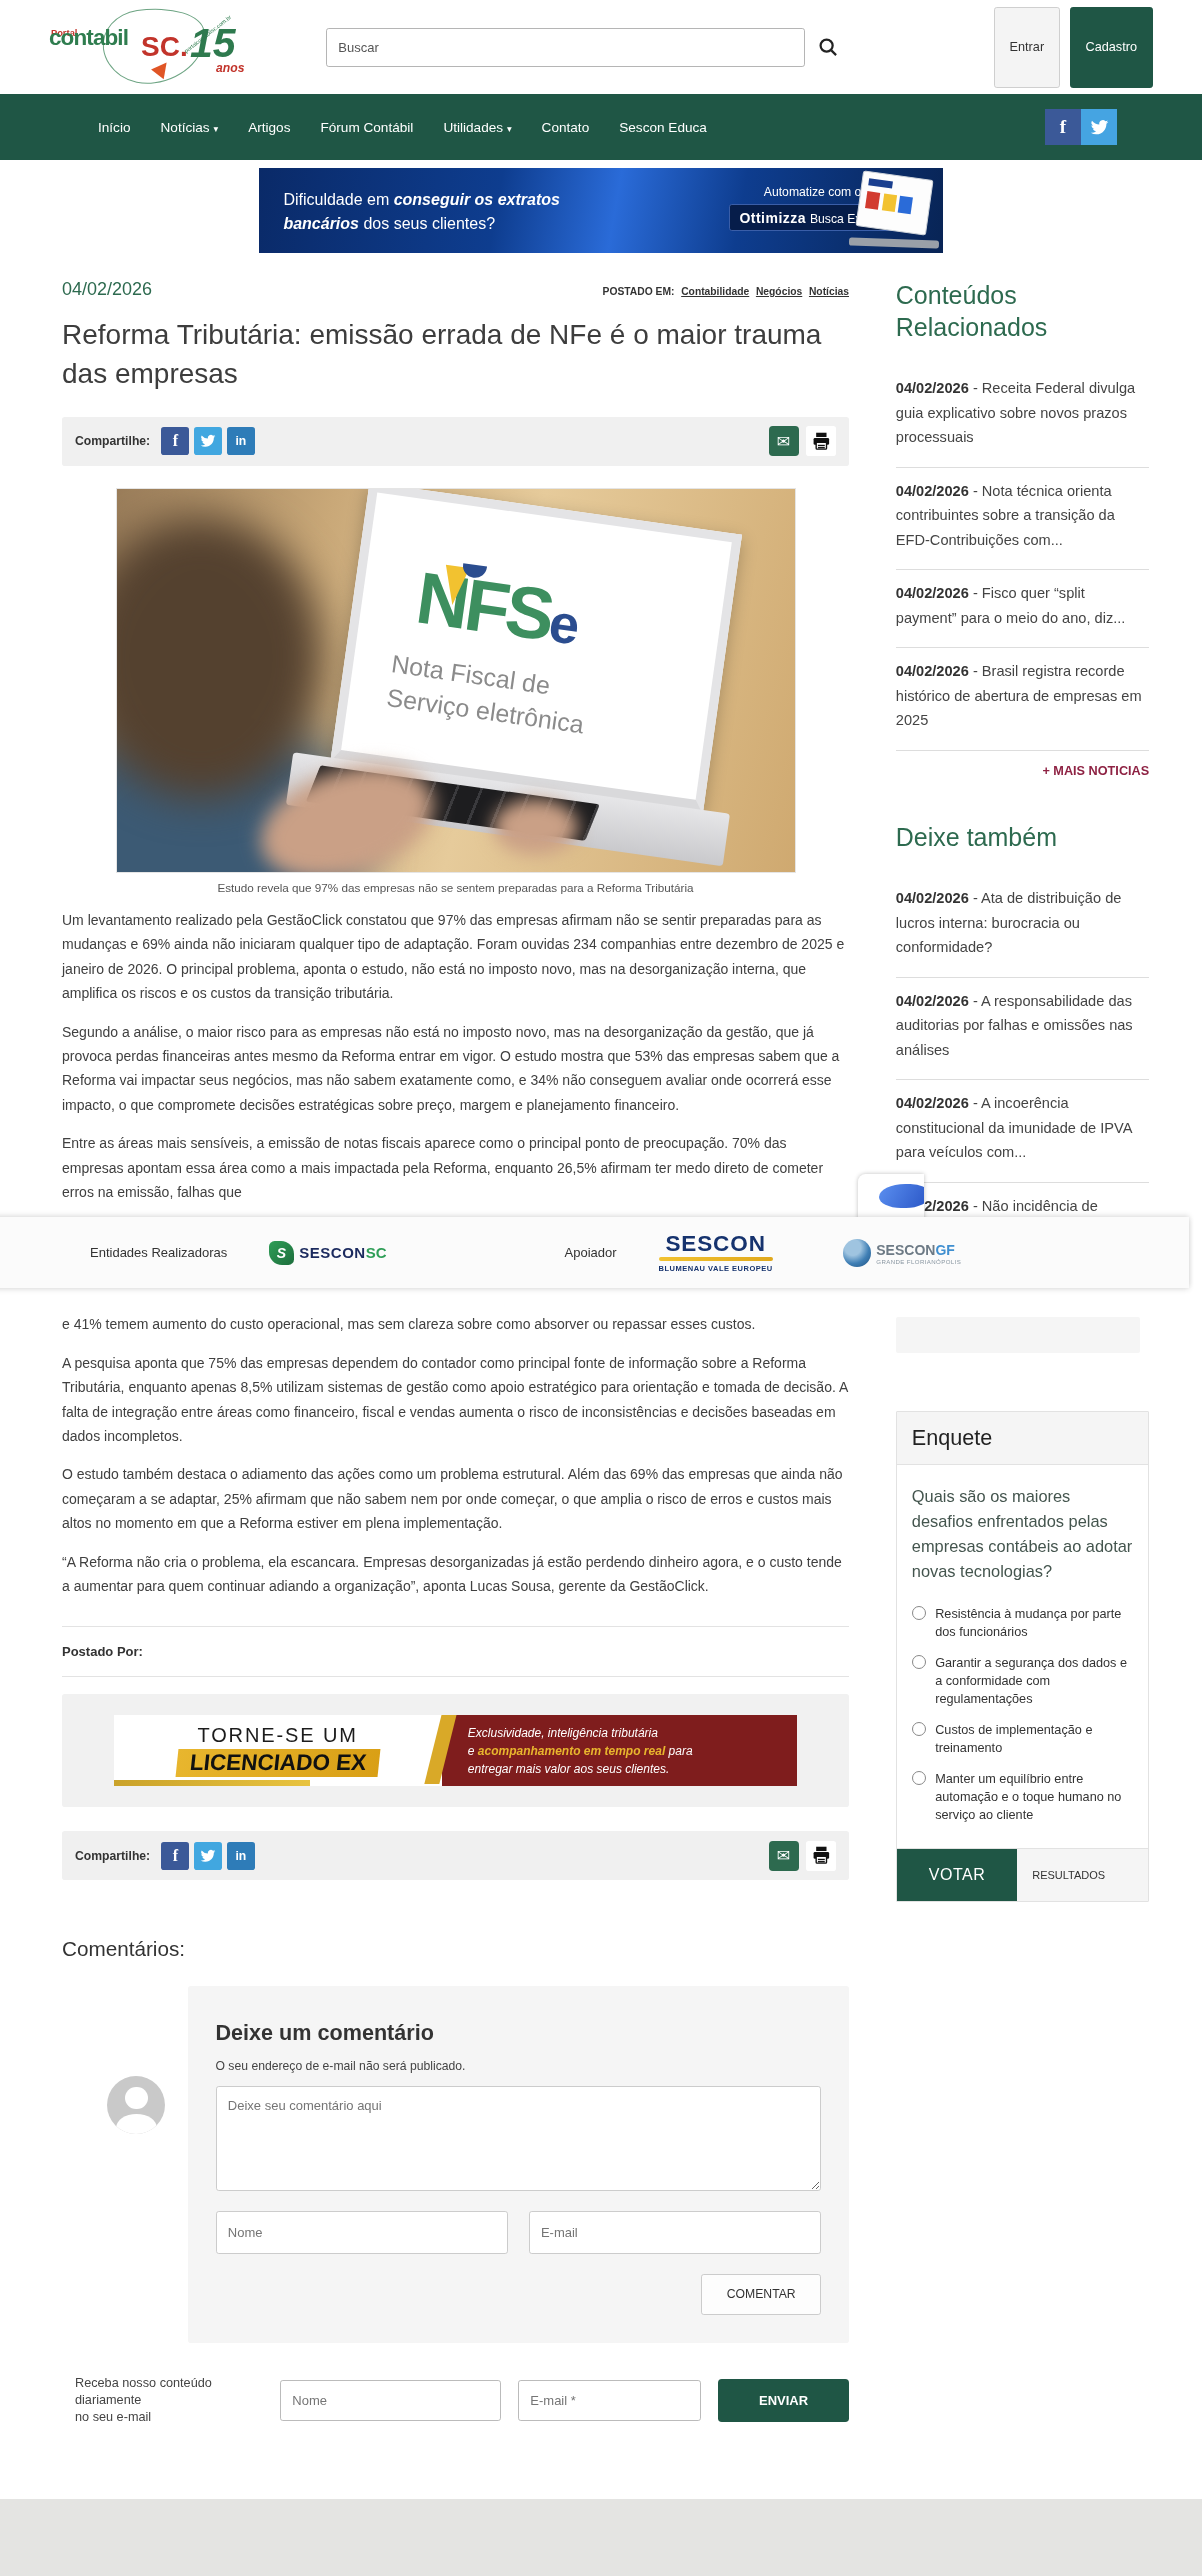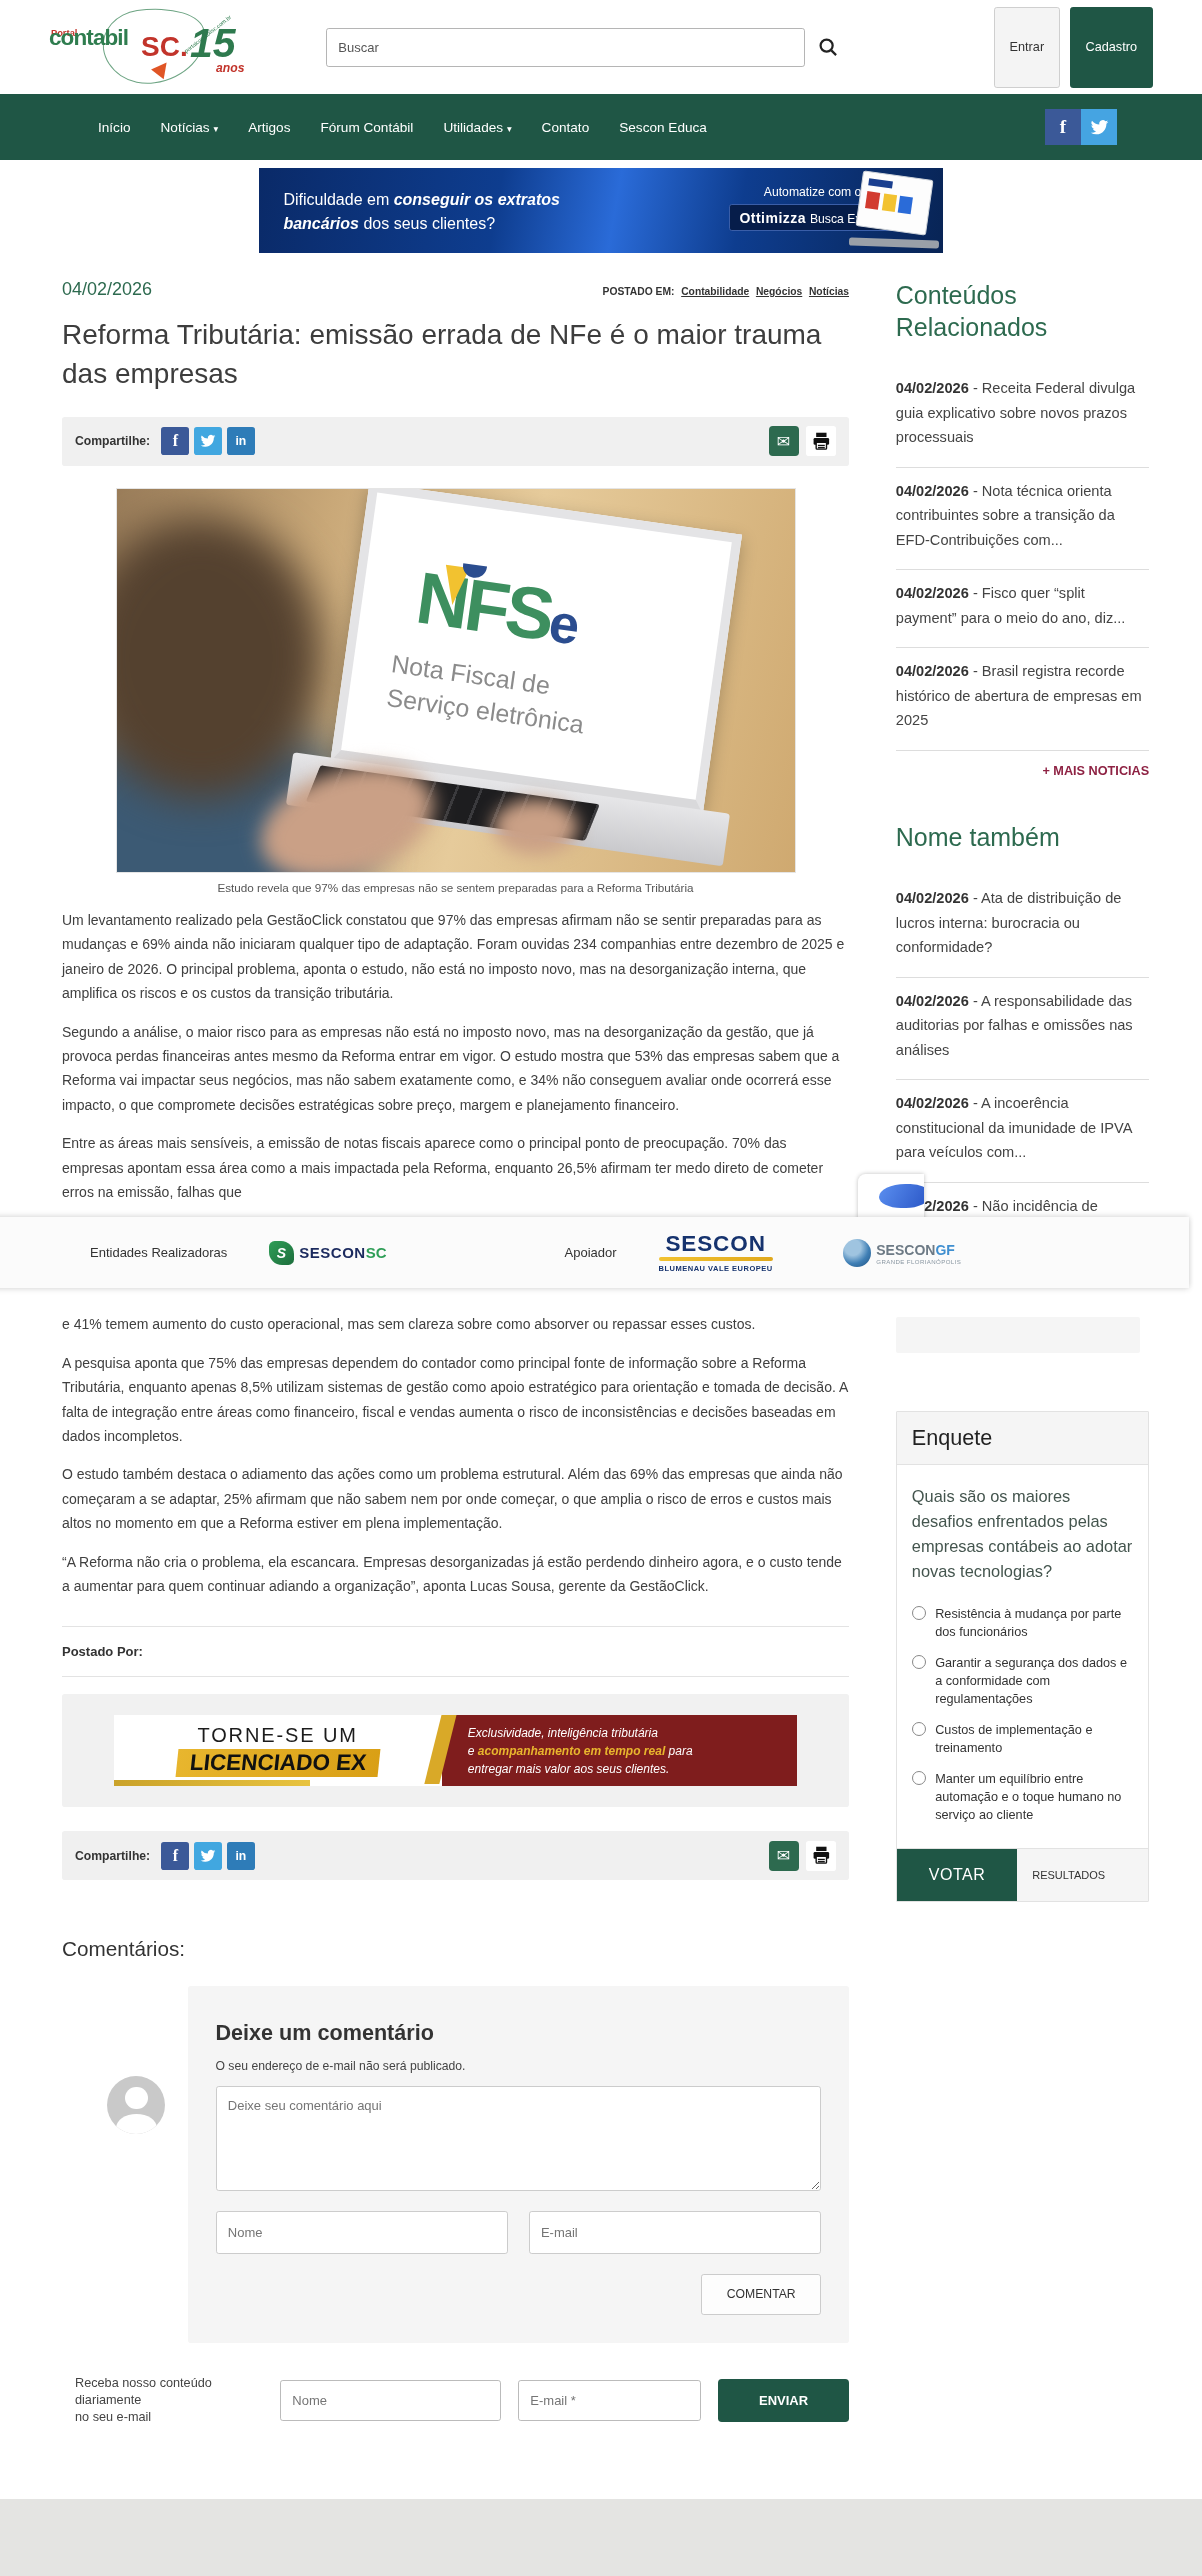--- a/index.html
+++ b/index.html
@@ -458,21 +458,21 @@
     <aside class="side-col">
       <h2 class="side-h">Conteúdos Relacionados</h2>
       <div class="side-list">
         <div class="side-item"><b>04/02/2026</b> <span>- Receita Federal divulga guia explicativo sobre novos prazos processuais</span></div>
         <div class="side-item"><b>04/02/2026</b> <span>- Nota técnica orienta contribuintes sobre a transição da EFD-Contribuições com...</span></div>
         <div class="side-item"><b>04/02/2026</b> <span>- Fisco quer “split payment” para o meio do ano, diz...</span></div>
         <div class="side-item"><b>04/02/2026</b> <span>- Brasil registra recorde histórico de abertura de empresas em 2025</span></div>
       </div>
       <a class="more-link">+ MAIS NOTICIAS</a>
 
-      <h2 class="side-h veja">Nome também</h2>
+      <h2 class="side-h veja">Deixe também</h2>
       <div class="side-list">
         <div class="side-item"><b>04/02/2026</b> <span>- Ata de distribuição de lucros interna: burocracia ou conformidade?</span></div>
         <div class="side-item"><b>04/02/2026</b> <span>- A responsabilidade das auditorias por falhas e omissões nas análises</span></div>
         <div class="side-item"><b>04/02/2026</b> <span>- A incoerência constitucional da imunidade de IPVA para veículos com...</span></div>
         <div class="side-item"><b>04/02/2026</b> <span>- Não incidência de contribuições previdenciárias sobre prêmio por boas ideias</span></div>
       </div>
 
       <div class="ad-placeholder"></div>
 
       <div class="poll">

